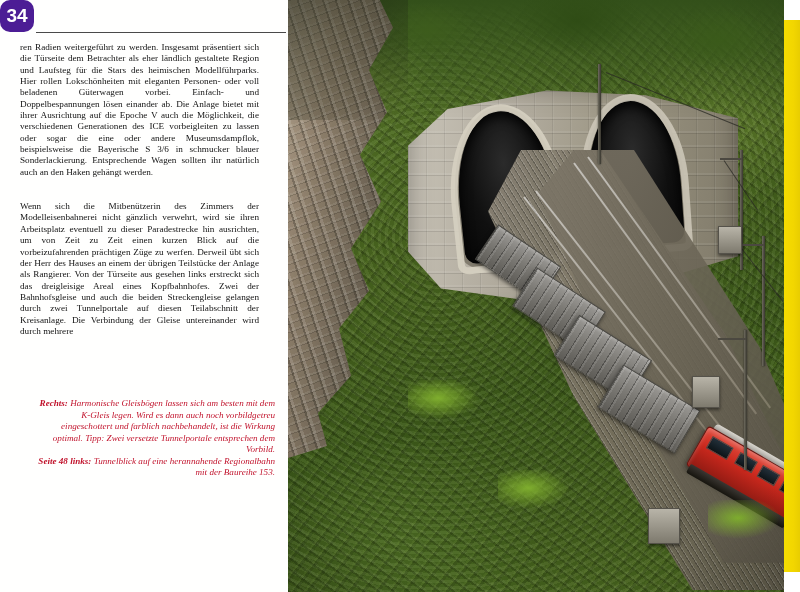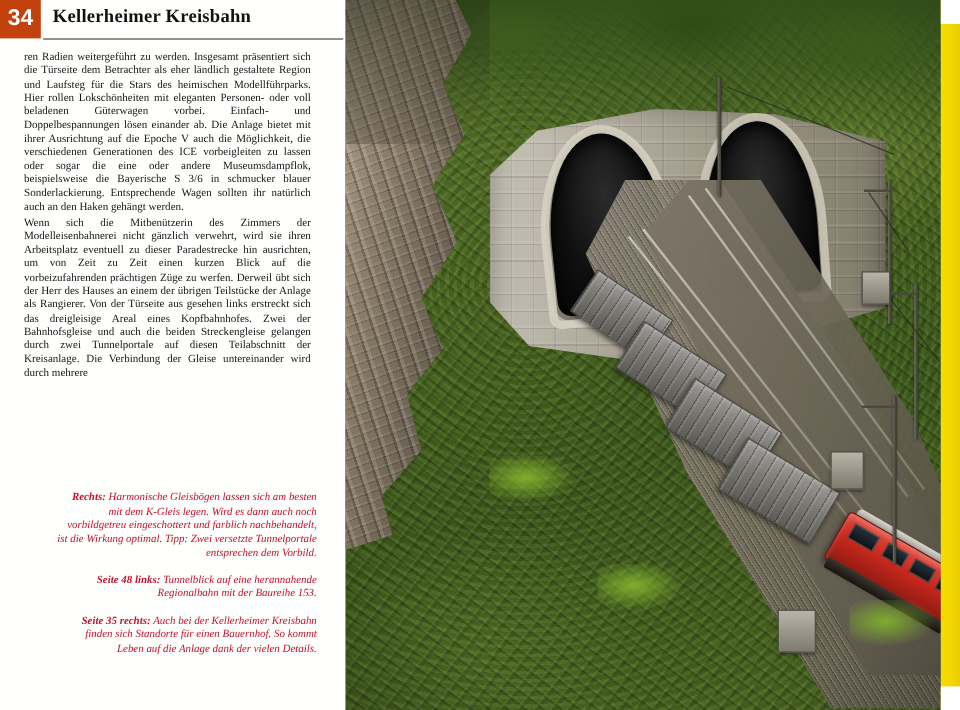--- a/index.html
+++ b/index.html
@@ -27,29 +27,30 @@
     height: 592px;
     background: #fffffe;
   }
 
   .page-number-box {
     position: absolute;
     left: 0;
     top: 0;
     width: 34px;
     height: 32px;
-    background: #c2410c;
+    background: #4c1d95;
     color: #ffffff;
     font-family: "Liberation Sans", sans-serif;
     font-weight: bold;
     font-size: 19px;
     display: flex;
     align-items: center;
     justify-content: center;
     letter-spacing: 0px;
+    border-radius: 10px;
   }
 
   .chapter-title {
     position: absolute;
     left: 44px;
     top: 5px;
     font-family: "Liberation Serif", serif;
     font-weight: bold;
     font-size: 15.5px;
     color: #111111;
@@ -75,37 +76,37 @@
     line-height: 11.35px;
     color: #141414;
     text-align: justify;
     text-justify: inter-word;
     hyphens: manual;
   }
   .body-text p {
     margin: 0;
   }
   .body-text p + p {
-    margin-top: 2px;
+    margin-top: 23px;
   }
 
   .caption-block {
     position: absolute;
     left: 36px;
     top: 398px;
     width: 239px;
     font-family: "Liberation Serif", serif;
     font-style: italic;
     font-size: 9.1px;
     line-height: 11.5px;
     color: #c1132c;
     text-align: right;
   }
   .caption-block p {
-    margin: 11px;
+    margin: 0;
   }
   .caption-block p + p {
     margin-top: 0px;
   }
   .caption-block b {
     font-weight: bold;
     font-style: italic;
   }
 
   
@@ -409,38 +410,34 @@
 </style>
 </head>
 <body>
 
 <div class="page">
 
   <div class="left-col">
 
     <div class="page-number-box">34</div>
 
-    <div class="chapter-title">Kellerheimer Kreisbahn</div>
 
     <div class="rule-top"></div>
 
     <div class="body-text">
       <p>ren Radien weitergeführt zu werden. Insgesamt präsentiert sich die Türseite dem Betrachter als eher ländlich gestaltete Region und Laufsteg für die Stars des heimischen Modellführparks. Hier rollen Lokschönheiten mit eleganten Personen- oder voll beladenen Güterwagen vorbei. Einfach- und Doppelbespannungen lösen einander ab. Die Anlage bietet mit ihrer Ausrichtung auf die Epoche V auch die Möglichkeit, die verschiedenen Generationen des ICE vorbeigleiten zu lassen oder sogar die eine oder andere Museumsdampflok, beispielsweise die Bayerische S 3/6 in schmucker blauer Sonderlackierung. Entsprechende Wagen sollten ihr natürlich auch an den Haken gehängt werden.</p>
       <p>Wenn sich die Mitbenützerin des Zimmers der Modelleisenbahnerei nicht gänzlich verwehrt, wird sie ihren Arbeitsplatz eventuell zu dieser Paradestrecke hin ausrichten, um von Zeit zu Zeit einen kurzen Blick auf die vorbeizufahrenden prächtigen Züge zu werfen. Derweil übt sich der Herr des Hauses an einem der übrigen Teilstücke der Anlage als Rangierer. Von der Türseite aus gesehen links erstreckt sich das dreigleisige Areal eines Kopfbahnhofes. Zwei der Bahnhofsgleise und auch die beiden Streckengleise gelangen durch zwei Tunnelportale auf diesen Teilabschnitt der Kreisanlage. Die Verbindung der Gleise untereinander wird durch mehrere</p>
     </div>
 
     <div class="caption-block">
       <p>
         <b>Rechts:</b><span> Harmonische Gleisbögen lassen sich am besten mit dem K-Gleis legen. Wird es dann auch noch vorbildgetreu eingeschottert und farblich nachbehandelt, ist die Wirkung optimal. Tipp: Zwei versetzte Tunnelportale entsprechen dem Vorbild.</span>
       </p>
       <p>
         <b>Seite 48 links:</b><span> Tunnelblick auf eine herannahende Regionalbahn mit der Baureihe 153.</span>
-      </p>
-      <p>
-        <b>Seite 35 rechts:</b><span> Auch bei der Kellerheimer Kreisbahn finden sich Standorte für einen Bauernhof. So kommt Leben auf die Anlage dank der vielen Details.</span>
       </p>
     </div>
   </div>
 
   <div class="photo">
     <div class="photo-inner">
       <div class="foliage-tex"></div>
 
       <div class="hedge"></div>
 

